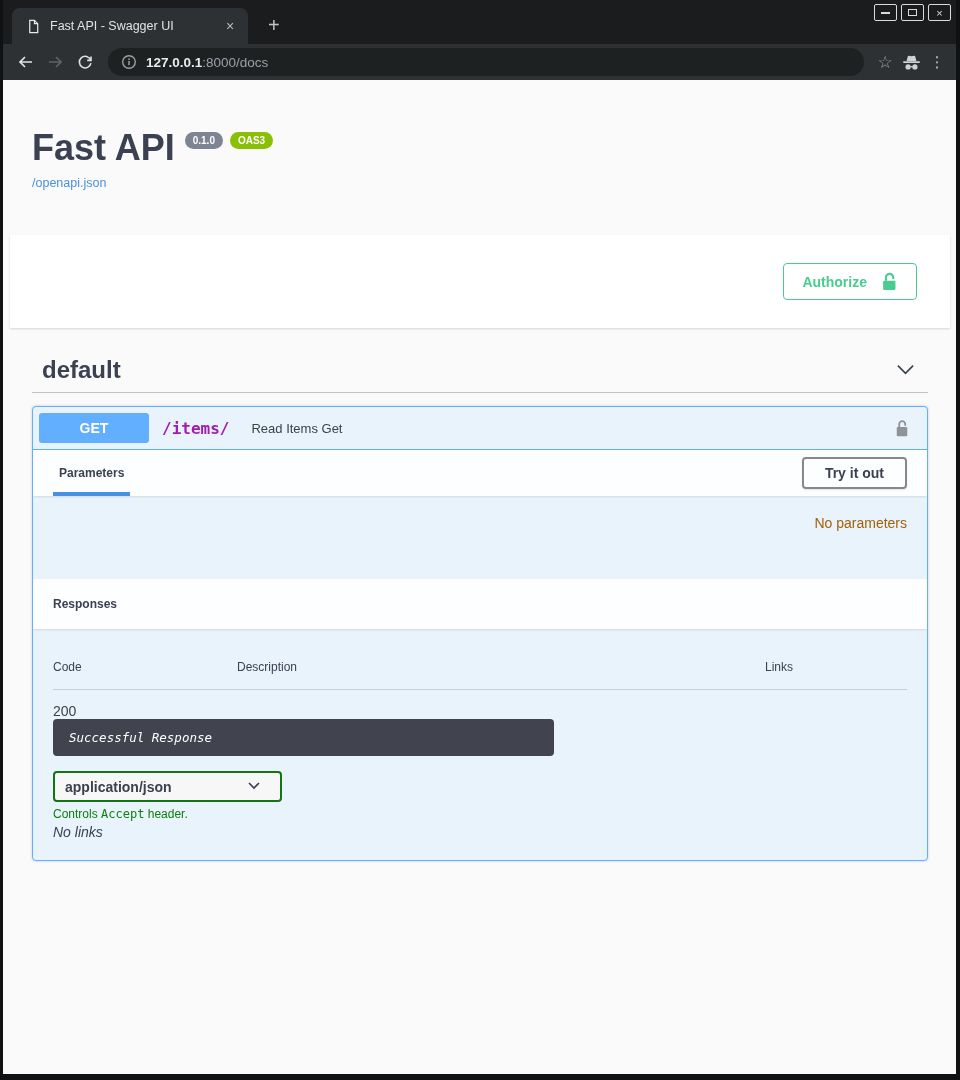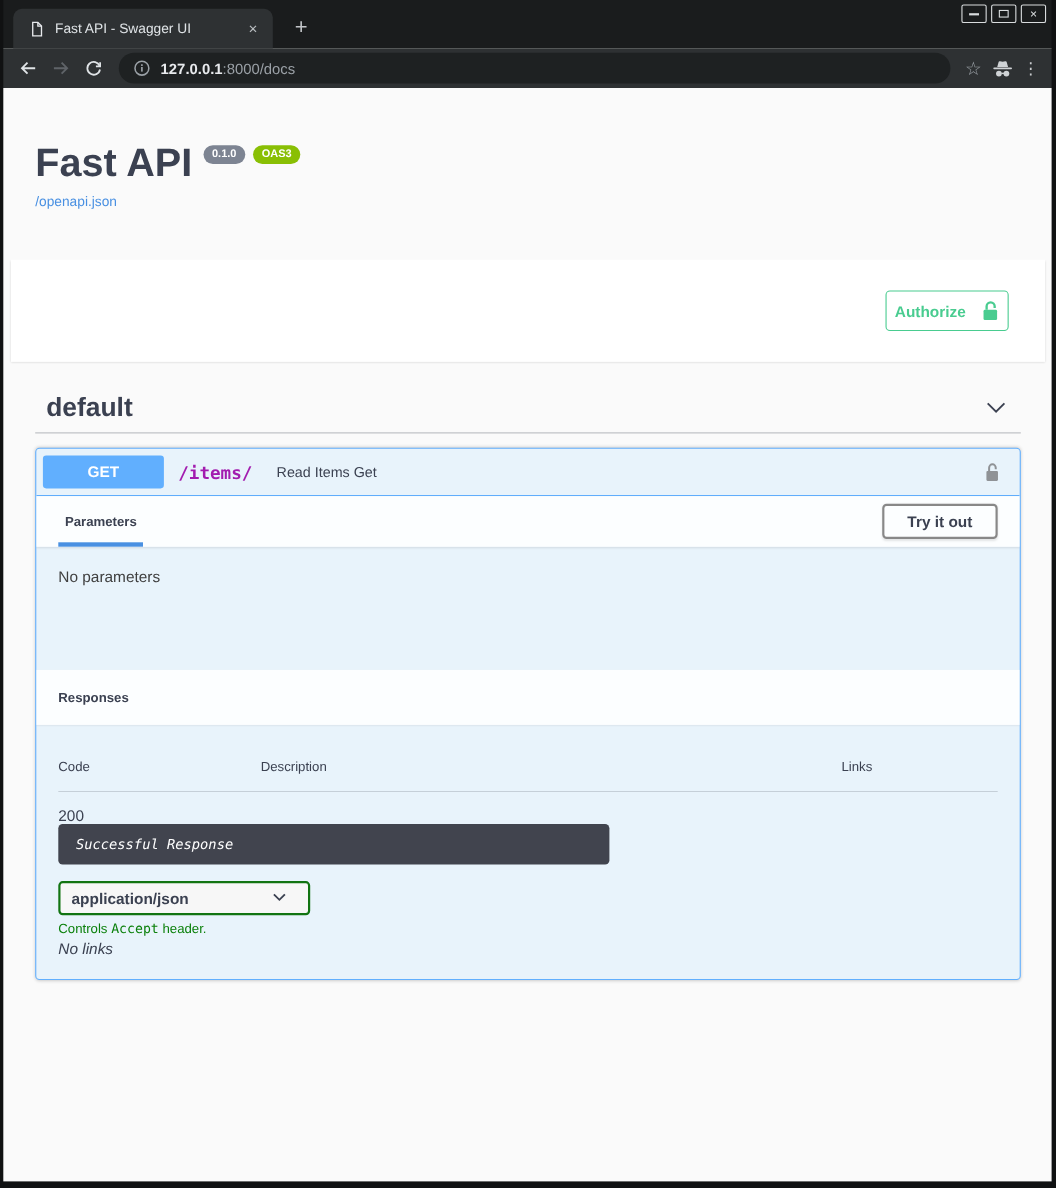--- a/index.html
+++ b/index.html
@@ -48,21 +48,21 @@
   .badge { font-size:10px; font-weight:bold; color:#fff; padding:3px 8px; border-radius:10px; }
   .badge-version { background:#7d8492; }
   .badge-oas { background:#89bf04; }
   .spec-link { display:inline-block; margin-top:8px; font-size:12.5px; color:#4990e2; text-decoration:none; }
 
   .scheme-band { margin:44px 10px 0; height:93px; background:#fff;
     box-shadow:0 1px 2px 0 rgba(0,0,0,.15); display:flex; align-items:center;
     justify-content:flex-end; padding-right:33px; }
   .authorize-btn { display:flex; align-items:center; gap:14px; background:transparent;
     border:1.5px solid #49cc90; border-radius:4px; color:#49cc90; font-weight:bold;
-    font-size:14px; padding:8px 7px; cursor:pointer; font-family:inherit; }
+    font-size:14px; padding:8px 18px; cursor:pointer; font-family:inherit; }
 
   .api-content { padding:0 32px; }
   .tag-header { margin-top:28px; display:flex; align-items:center; justify-content:space-between;
     border-bottom:1px solid rgba(59,65,81,.3); padding:0 2px 8px 10px; }
   .tag-name { font-size:24px; color:#3b4151; font-weight:bold; }
   .tag-chevron { width:42px; display:flex; justify-content:center; }
 
   .opblock { margin-top:13px; border:1px solid #61affe; border-radius:4px;
     background:#e8f3fb; box-shadow:0 0 3px rgba(0,0,0,.19); overflow:hidden; }
   .op-summary { display:flex; align-items:center; padding:6px; border-bottom:1px solid #61affe; }
@@ -77,21 +77,21 @@
     display:flex; align-items:center; justify-content:space-between; padding:0 20px; position:relative; }
   .params-header { height:46px; }
   .resp-header { height:50px; }
   .sec-title { font-size:12px; font-weight:bold; color:#3b4151; }
   .tab-item { height:100%; display:flex; align-items:center; position:relative; padding:0 6px; }
   .tab-item::after { content:""; position:absolute; left:0; right:0; bottom:0; height:4px; background:#4990e2; }
   .tryout-btn { border:2px solid #888; border-radius:4px; background:transparent; color:#3b4151;
     font-weight:bold; font-size:14px; padding:6px 21px; box-shadow:0 1px 2px rgba(0,0,0,.1);
     cursor:pointer; font-family:inherit; }
 
-  .no-params { height:112px; padding:19px 20px 0; font-size:14px; color:#404040; }
+  .no-params { height:83px; padding:19px 20px 0; font-size:14px; color:#a16207;text-align:right; }
 
   .responses-body { padding:18px 20px 20px; }
   .resp-table-head { display:flex; font-size:12px; font-weight:normal; color:#3b4151;
     padding:13px 0 15px; border-bottom:1px solid rgba(59,65,81,.2); }
   .col-code { width:184px; }
   .col-desc { flex:1; }
   .col-links { width:142px; }
   .resp-row { display:flex; padding-top:10px;flex-direction:column; }
   .resp-code { width:184px; font-size:14px; color:#3b4151; padding-top:3px; }
   .resp-desc { flex:1; }

